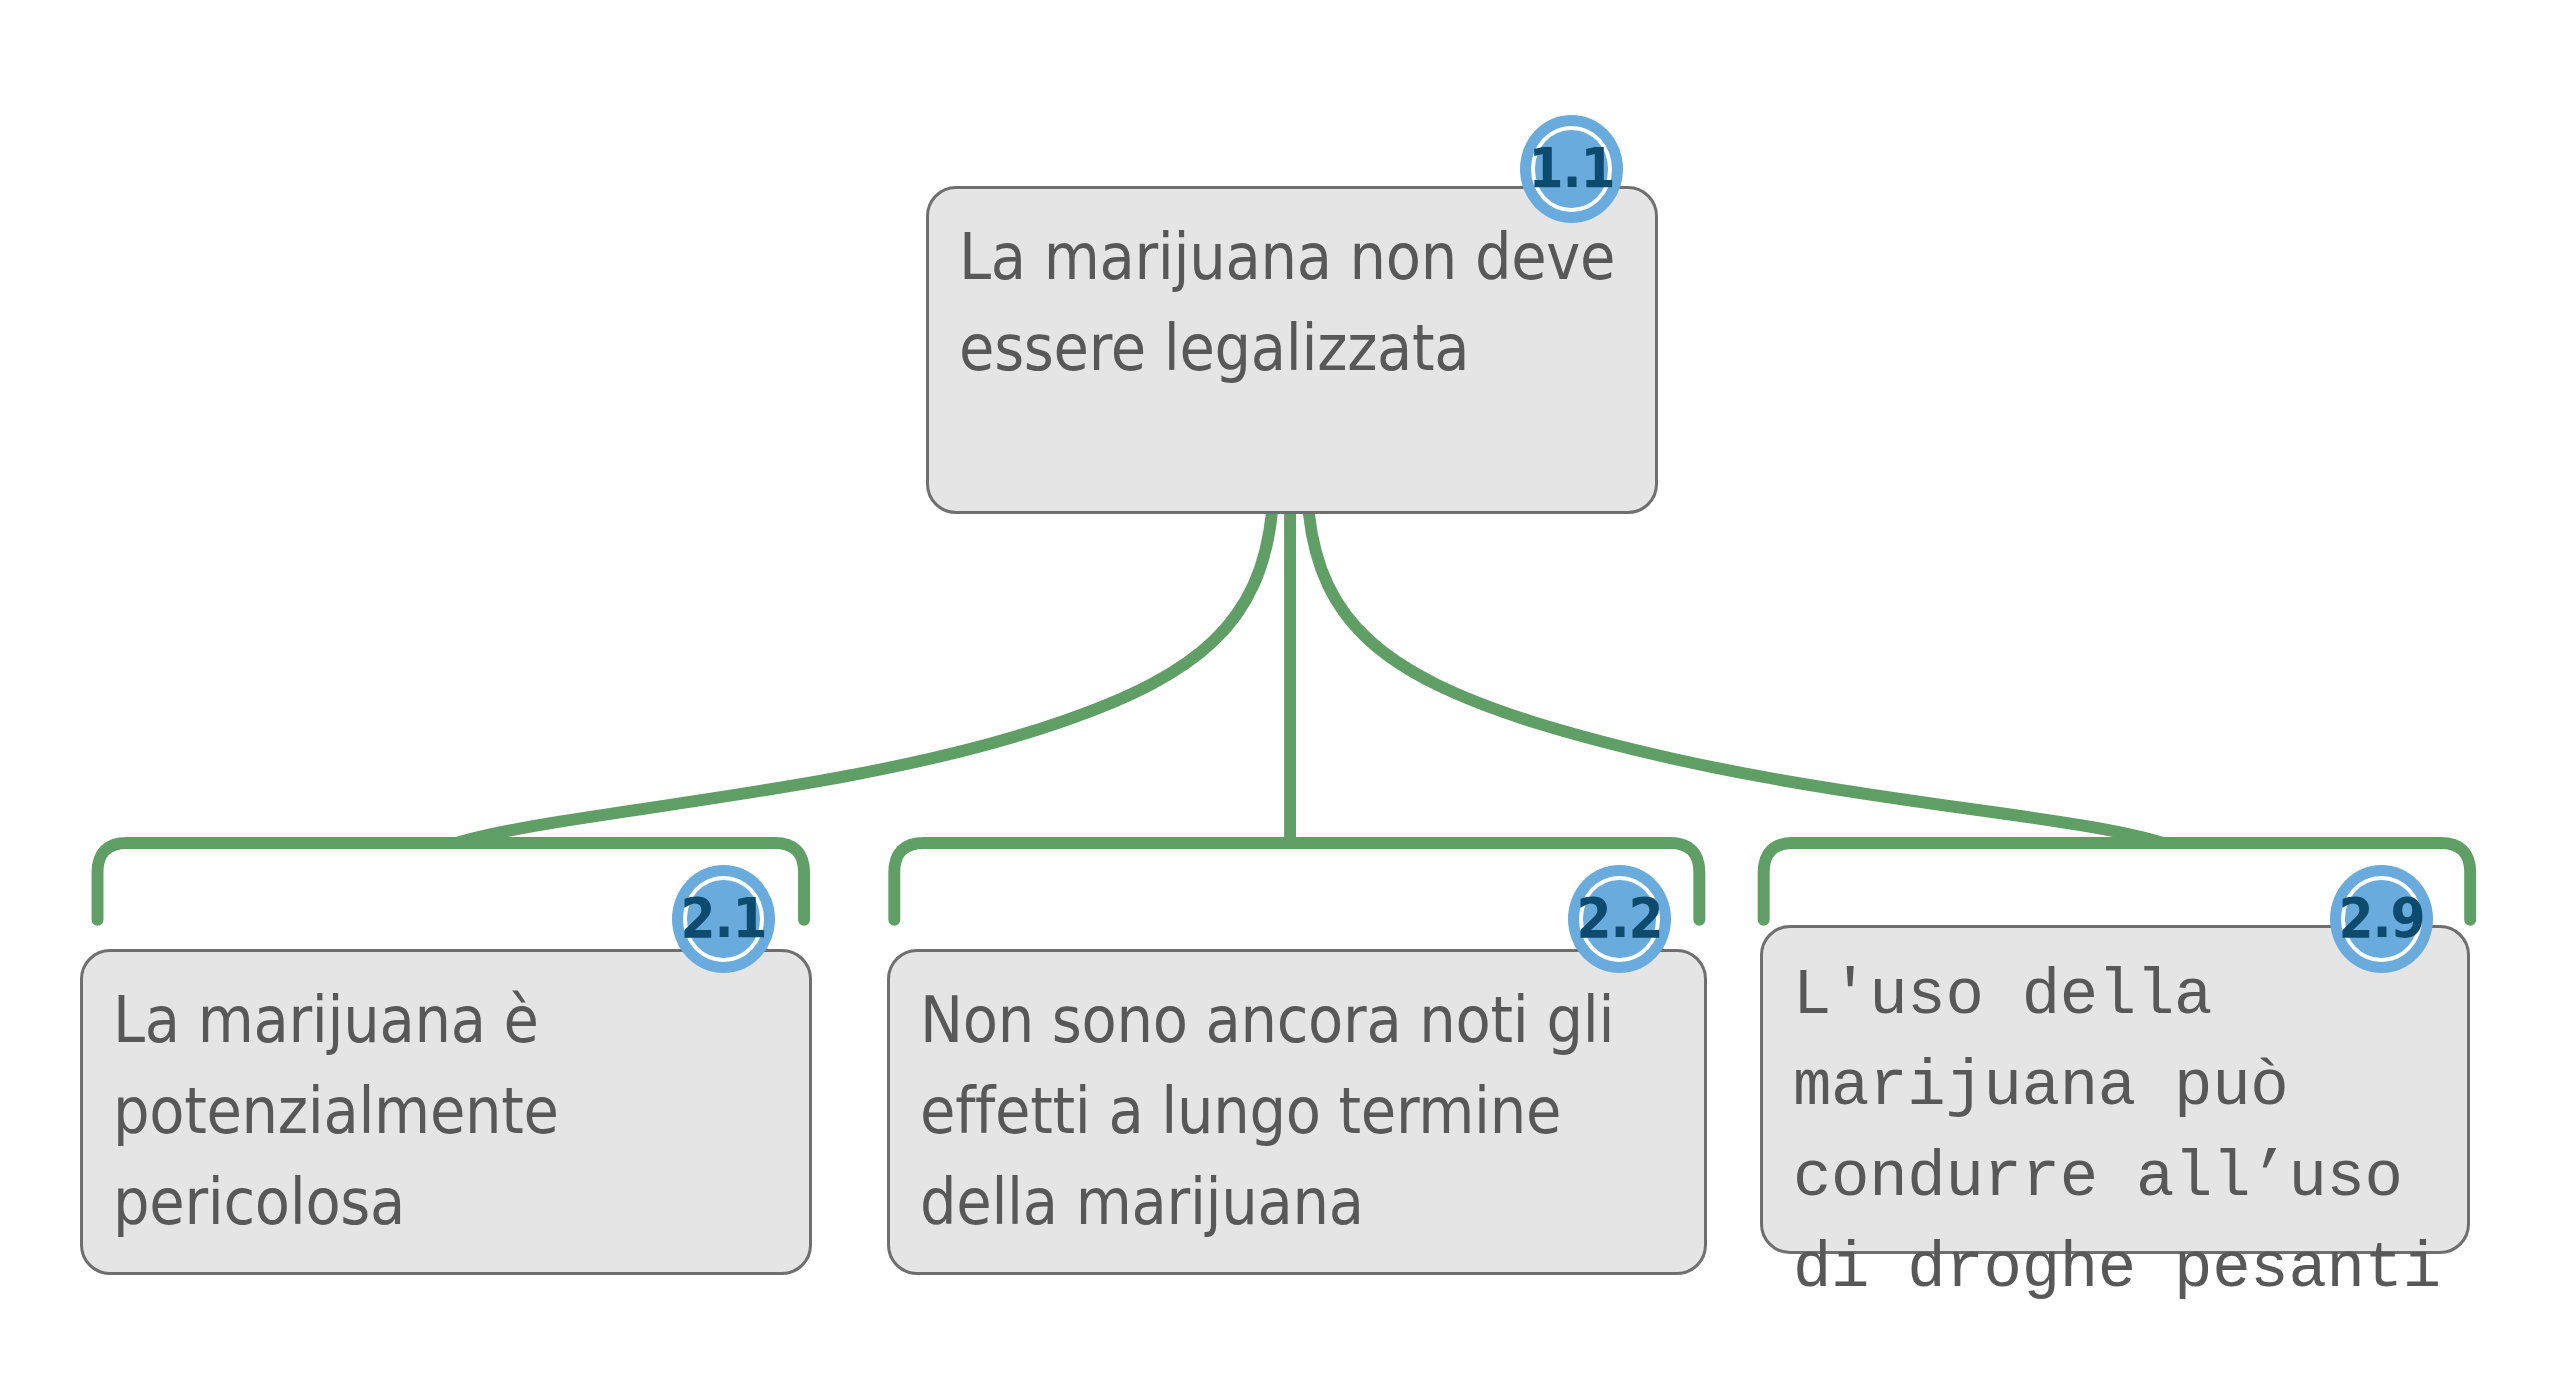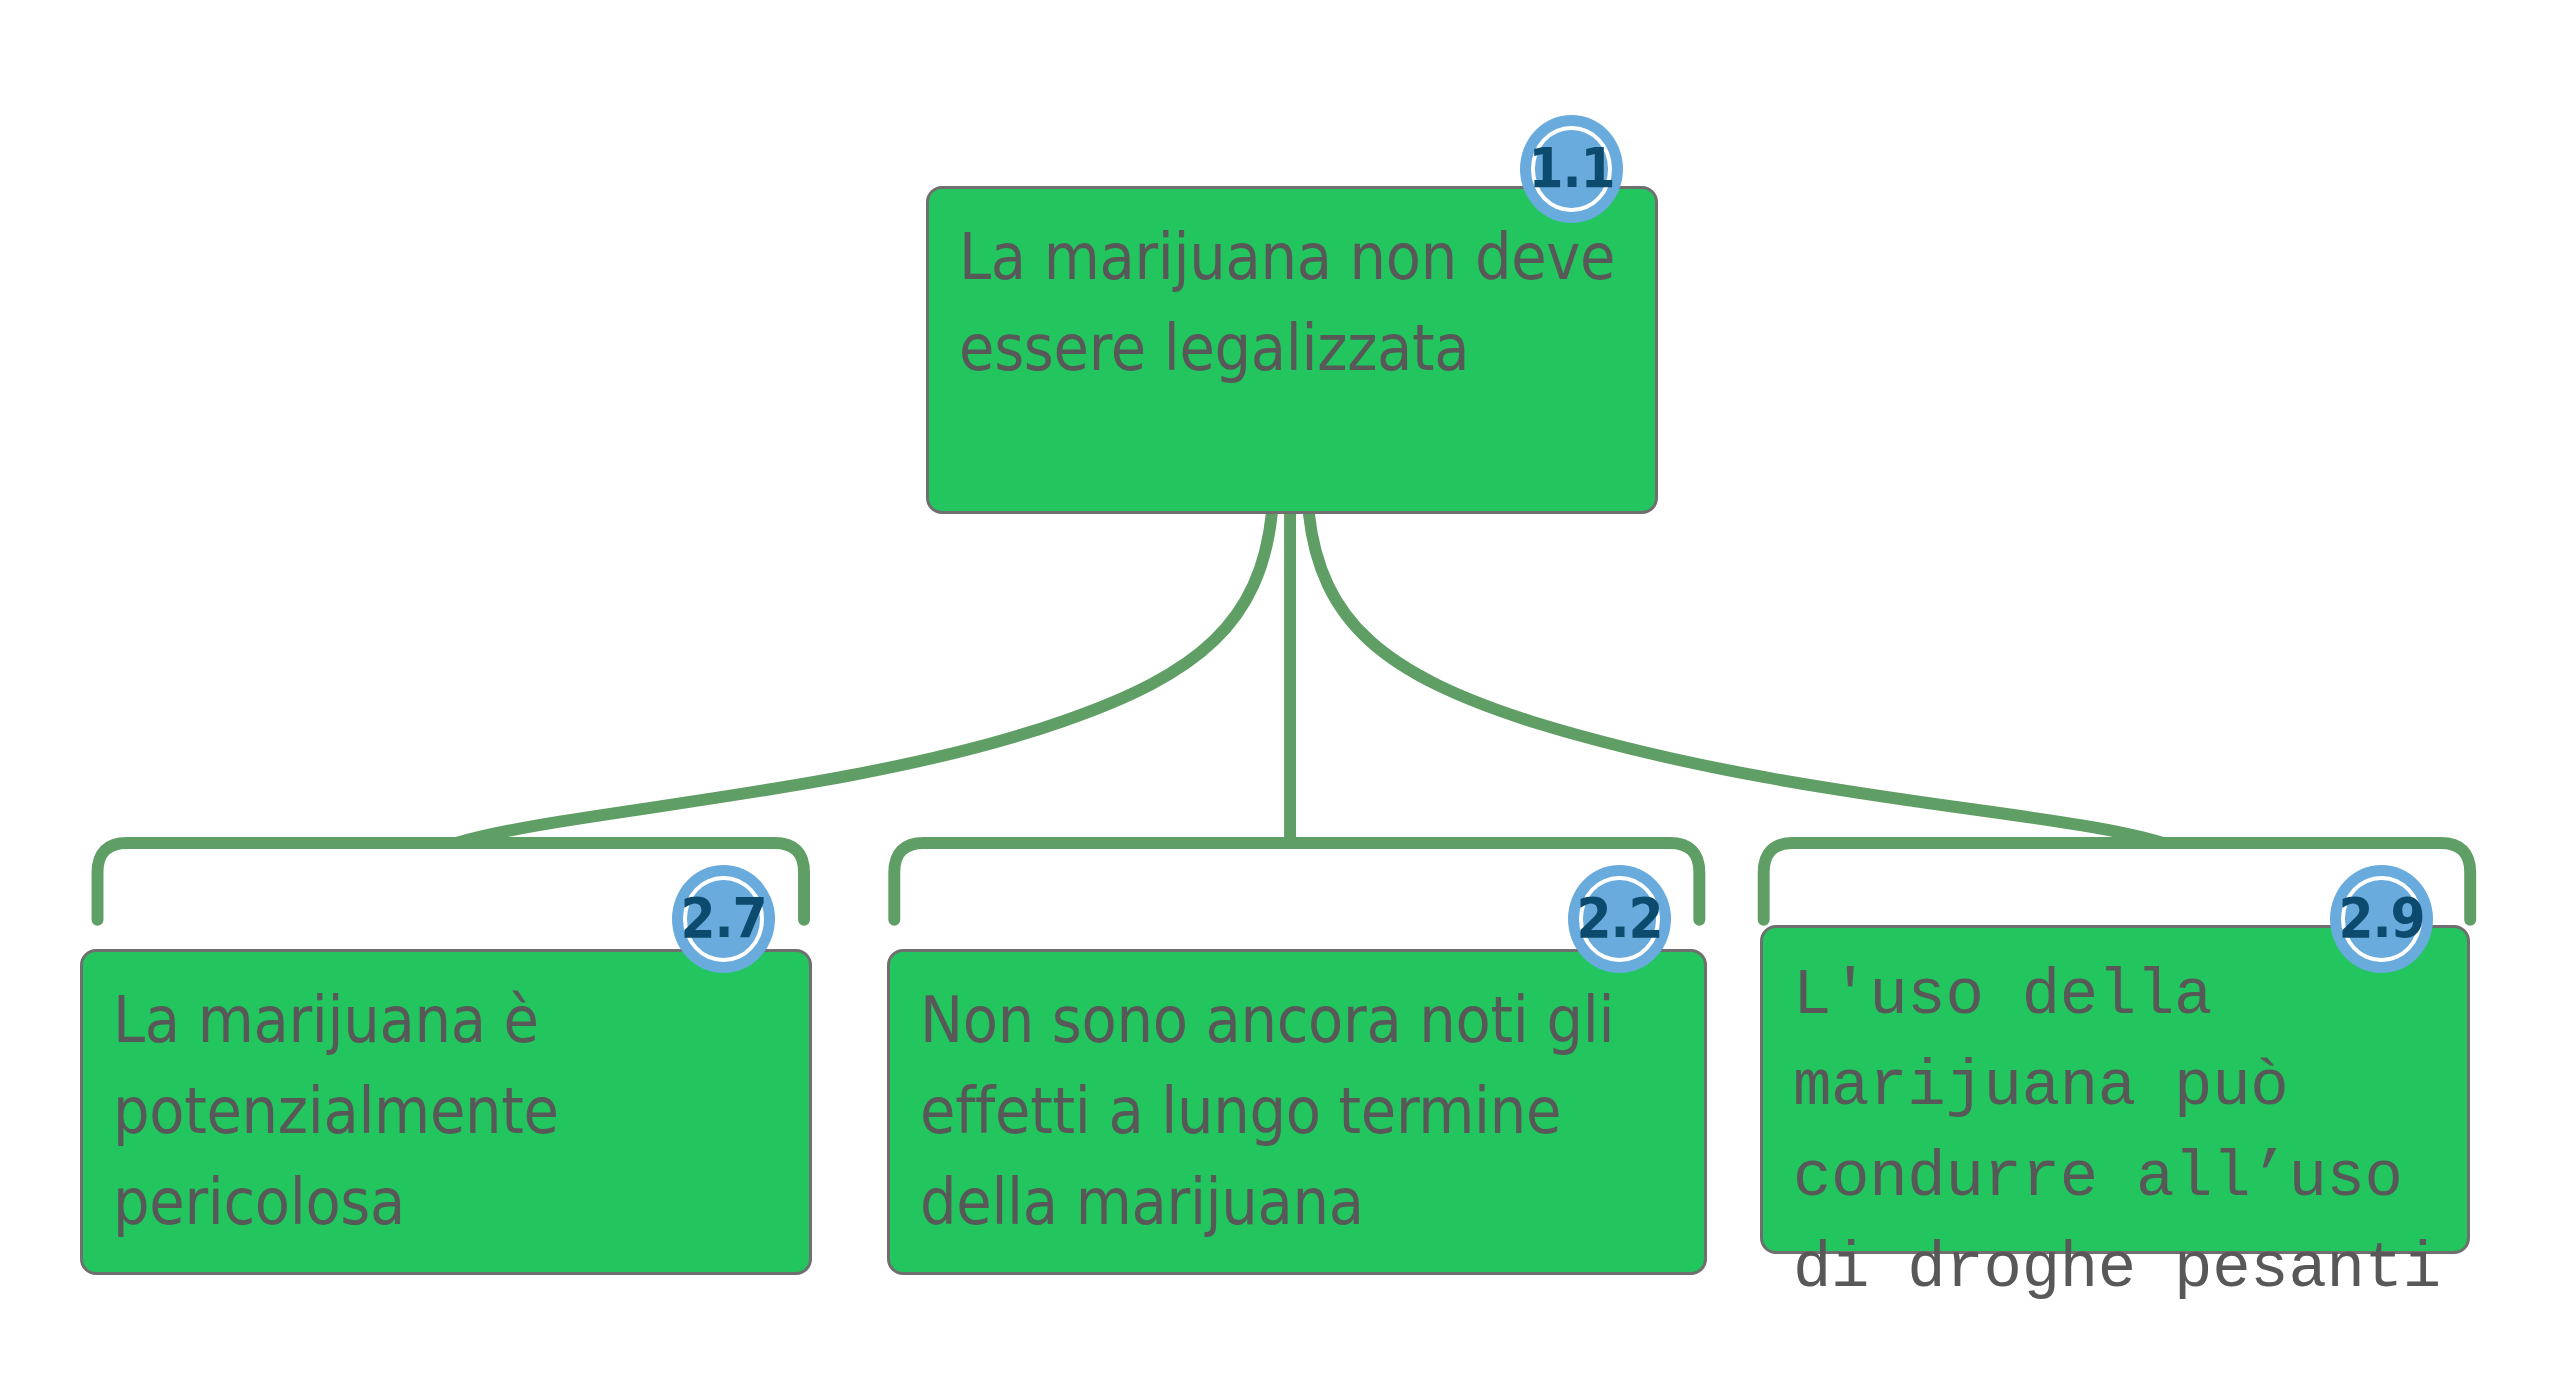--- a/index.html
+++ b/index.html
@@ -19,23 +19,23 @@
     position: absolute;
     left: 0;
     top: 0;
     width: 2576px;
     height: 1383px;
     pointer-events: none;
   }
   .node-box {
     position: absolute;
     box-sizing: border-box;
-    background: #22c55e;
+    background: #e5e5e5;
     border: 3.6px solid #706f6f;
-    border-radius: 16px;
+    border-radius: 30px;
     z-index: 3;
   }
   .node-text {
     position: absolute;
     left: 30px;
     right: 18.7px;
     top: 23px;
     color: #585858;
     font-size: 64px;
     line-height: 91px;
@@ -101,21 +101,21 @@
     <div class="node-text">La marijuana non deve essere legalizzata</div>
   </div>
   <div class="badge" style="left:1520px; top:115px;">
     <span class="badge-label">1.1</span>
   </div>
 
   <div class="node-box" style="left:80px; top:949px; width:732px; height:326px;">
     <div class="node-text">La marijuana è potenzialmente pericolosa</div>
   </div>
   <div class="badge" style="left:672px; top:865px;">
-    <span class="badge-label">2.7</span>
+    <span class="badge-label">2.1</span>
   </div>
 
   <div class="node-box" style="left:887px; top:949px; width:820px; height:326px;">
     <div class="node-text">Non sono ancora noti gli effetti a lungo termine della marijuana</div>
   </div>
   <div class="badge" style="left:1568px; top:865px;">
     <span class="badge-label">2.2</span>
   </div>
 
   <div class="node-box" style="left:1760px; top:925px; width:710px; height:329px;font-family:Liberation Mono, monospace;">

